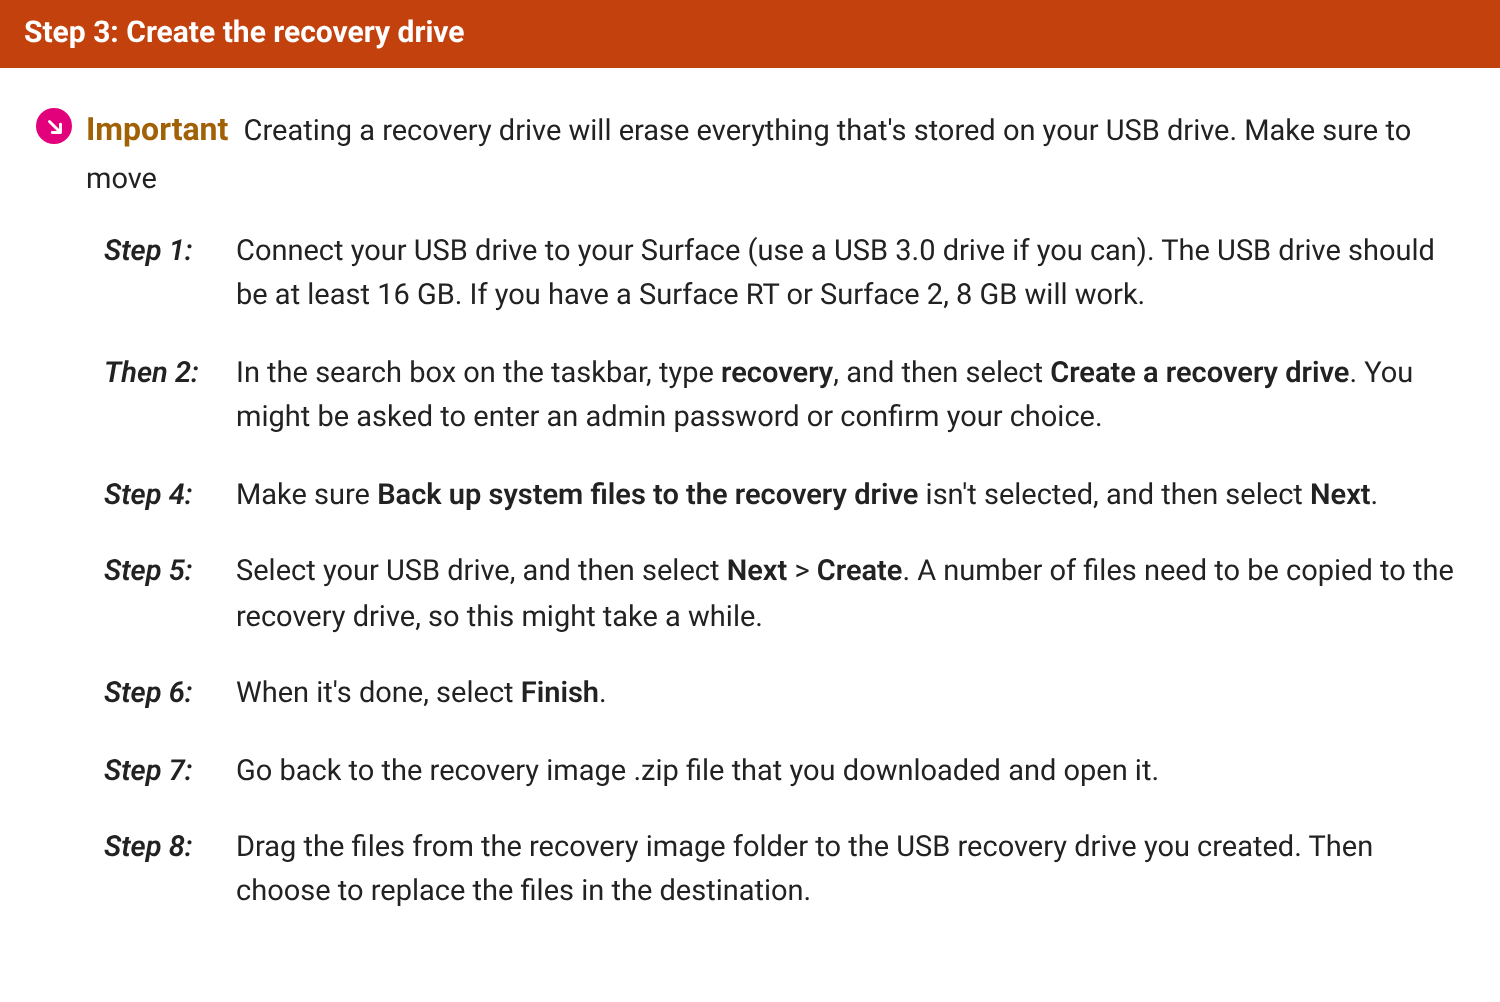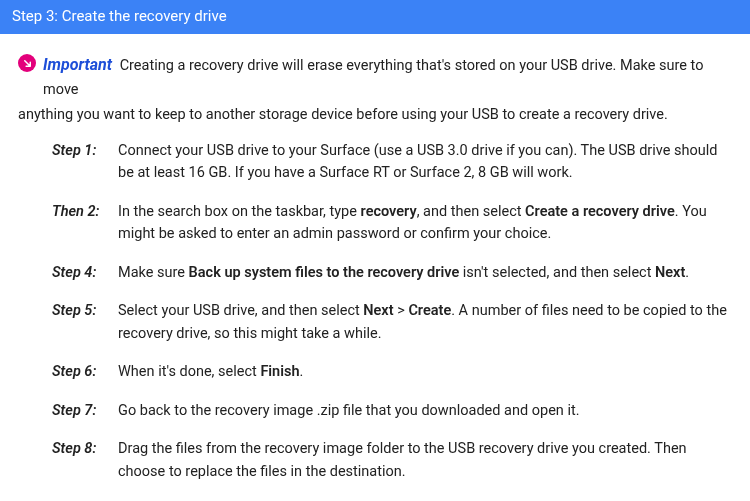--- a/index.html
+++ b/index.html
@@ -4,25 +4,25 @@
 <style>
   * { box-sizing: border-box; margin: 0; padding: 0; }
   body {
     font-family: "Segoe UI", -apple-system, BlinkMacSystemFont, Roboto, Helvetica, Arial, sans-serif;
     font-size: 14.5px;
     color: #222;
     background: #fff;
     width: 750px;
   }
   .header {
-    background: #3b82f6;
+    background: #c2410c;
     color: #fff;
     padding: 7px 12px 9px 12px;
     font-size: 15px;
-    font-weight: 400;
+    font-weight: 700;
   }
   .content {
     padding: 18px 18px 10px 18px;
   }
   .important-block {
     position: relative;
     padding-left: 0;
     margin-bottom: 14px;
     line-height: 1.6;
   }
@@ -37,22 +37,21 @@
     border-radius: 50%;
     background: #e3007b;
     display: inline-flex;
     align-items: center;
     justify-content: center;
     margin-top: 2px;
     margin-right: 2px;
   }
   .imp-icon svg { width: 11px; height: 11px; fill: #fff; }
   .important-label {
-    color: #1d4ed8;
-    font-style: italic;
+    color: #a16207;
     font-weight: 700;
     font-size: 16px;
     margin-right: 4px;
   }
   .important-text {
     display: inline;
   }
   .important-cont {
     margin-top: 2px;
   }
@@ -87,21 +86,20 @@
       <span class="imp-icon">
         <svg viewBox="0 0 24 24">
             <path d="M6 6 L18 18 M18 18 L18 9 M18 18 L9 18" stroke="#fff" stroke-width="3.2" fill="none" stroke-linecap="round" stroke-linejoin="round"></path>
           </svg>
       </span>
       <span>
         <span class="important-label">Important</span>
         <span class="important-text">Creating a recovery drive will erase everything that's stored on your USB drive. Make sure to move</span>
       </span>
     </div>
-    <div class="important-cont">anything you want to keep to another storage device before using your USB to create a recovery drive.</div>
   </div>
 
   <div class="steps">
       <div class="step">
         <div class="step-label">Step 1:</div>
         <div class="step-text"><span>Connect your USB drive to your Surface (use a USB 3.0 drive if you can). The USB drive should be at least 16 GB. If you have a Surface RT or Surface 2, 8 GB will work.</span></div>
       </div>
       <div class="step">
         <div class="step-label">Then 2:</div>
         <div class="step-text"><span>In the search box on the taskbar, type </span><span class="b">recovery</span><span>, and then select </span><span class="b">Create a recovery drive</span><span>. You might be asked to enter an admin password or confirm your choice.</span></div>

